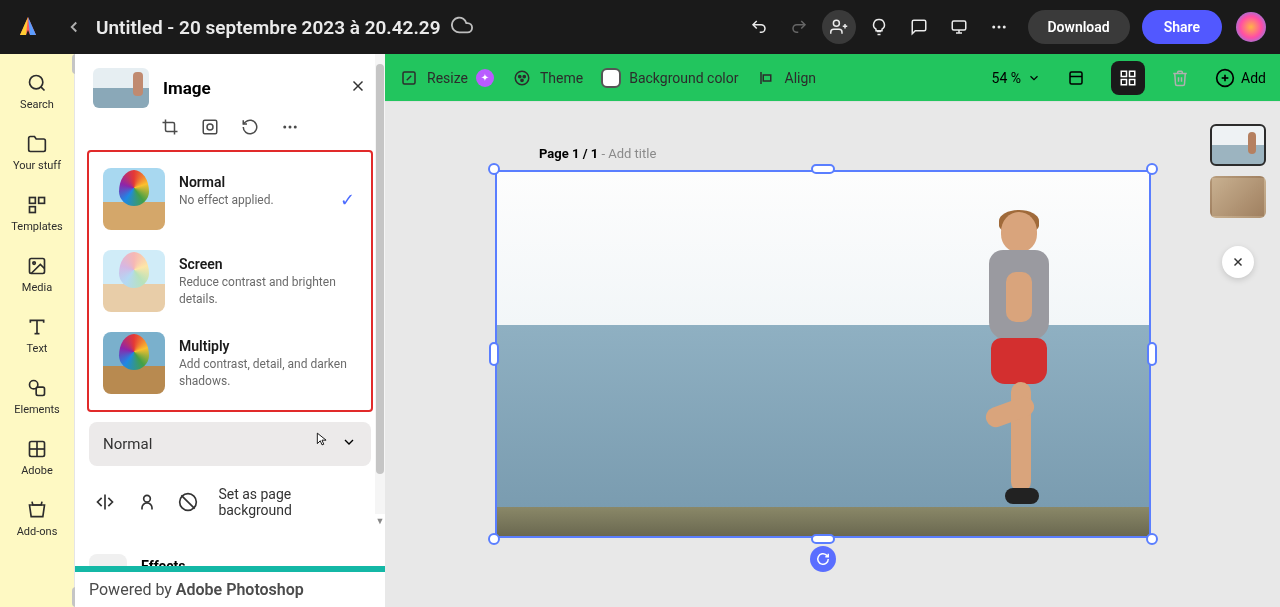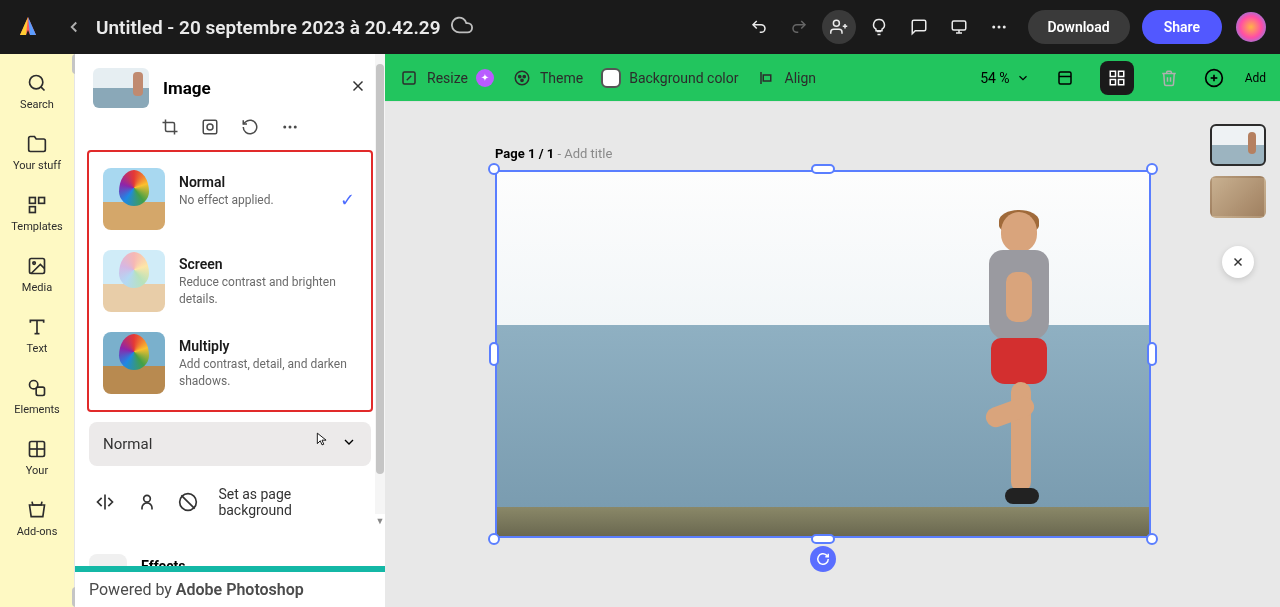--- a/index.html
+++ b/index.html
@@ -496,39 +496,40 @@
       background: #1a1a1a;
       color: #fff;
     }
     .ctx-btn-box.muted {
       color: #b0b0b0;
     }
 
     .add-group {
       display: flex;
       align-items: center;
-      gap: 21px;
-      cursor: pointer;
-      font-size: 12px;
+      gap: 6px;
+      cursor: pointer;
+      font-size: 14px;
       justify-content: space-between;
     }
 
     .canvas-area {
       flex: 1;
       position: relative;
     }
 
     .page-indicator {
       position: absolute;
       top: 44px;
       left: 110px;
       font-size: 13px;
     }
     .page-indicator .bold {
       font-weight: 700;
+      margin-left: 44px;
     }
     .page-indicator .muted {
       color: #8a8a8a;
     }
 
     .artboard {
       position: absolute;
       top: 68px;
       left: 110px;
       width: 656px;
@@ -807,21 +808,21 @@
       <span class="label">Elements</span>
     </div>
     <div class="rail-item">
       <div class="rail-icon">
           <svg width="20" height="20" viewBox="0 0 24 24" fill="none" stroke="currentColor" stroke-width="2">
             <rect x="3" y="3" width="18" height="18" rx="2"></rect>
             <line x1="3" y1="12" x2="21" y2="12"></line>
             <line x1="12" y1="3" x2="12" y2="21"></line>
           </svg>
         </div>
-      <span class="label">Your</span>
+      <span class="label">Adobe</span>
     </div>
     <div class="rail-item">
       <div class="rail-icon">
           <svg width="20" height="20" viewBox="0 0 24 24" fill="none" stroke="currentColor" stroke-width="2">
             <path d="M6 2l1 4h10l1-4"></path>
             <path d="M3 6h18l-2 14H5L3 6z"></path>
           </svg>
         </div>
       <span class="label">Add-ons</span>
     </div>

